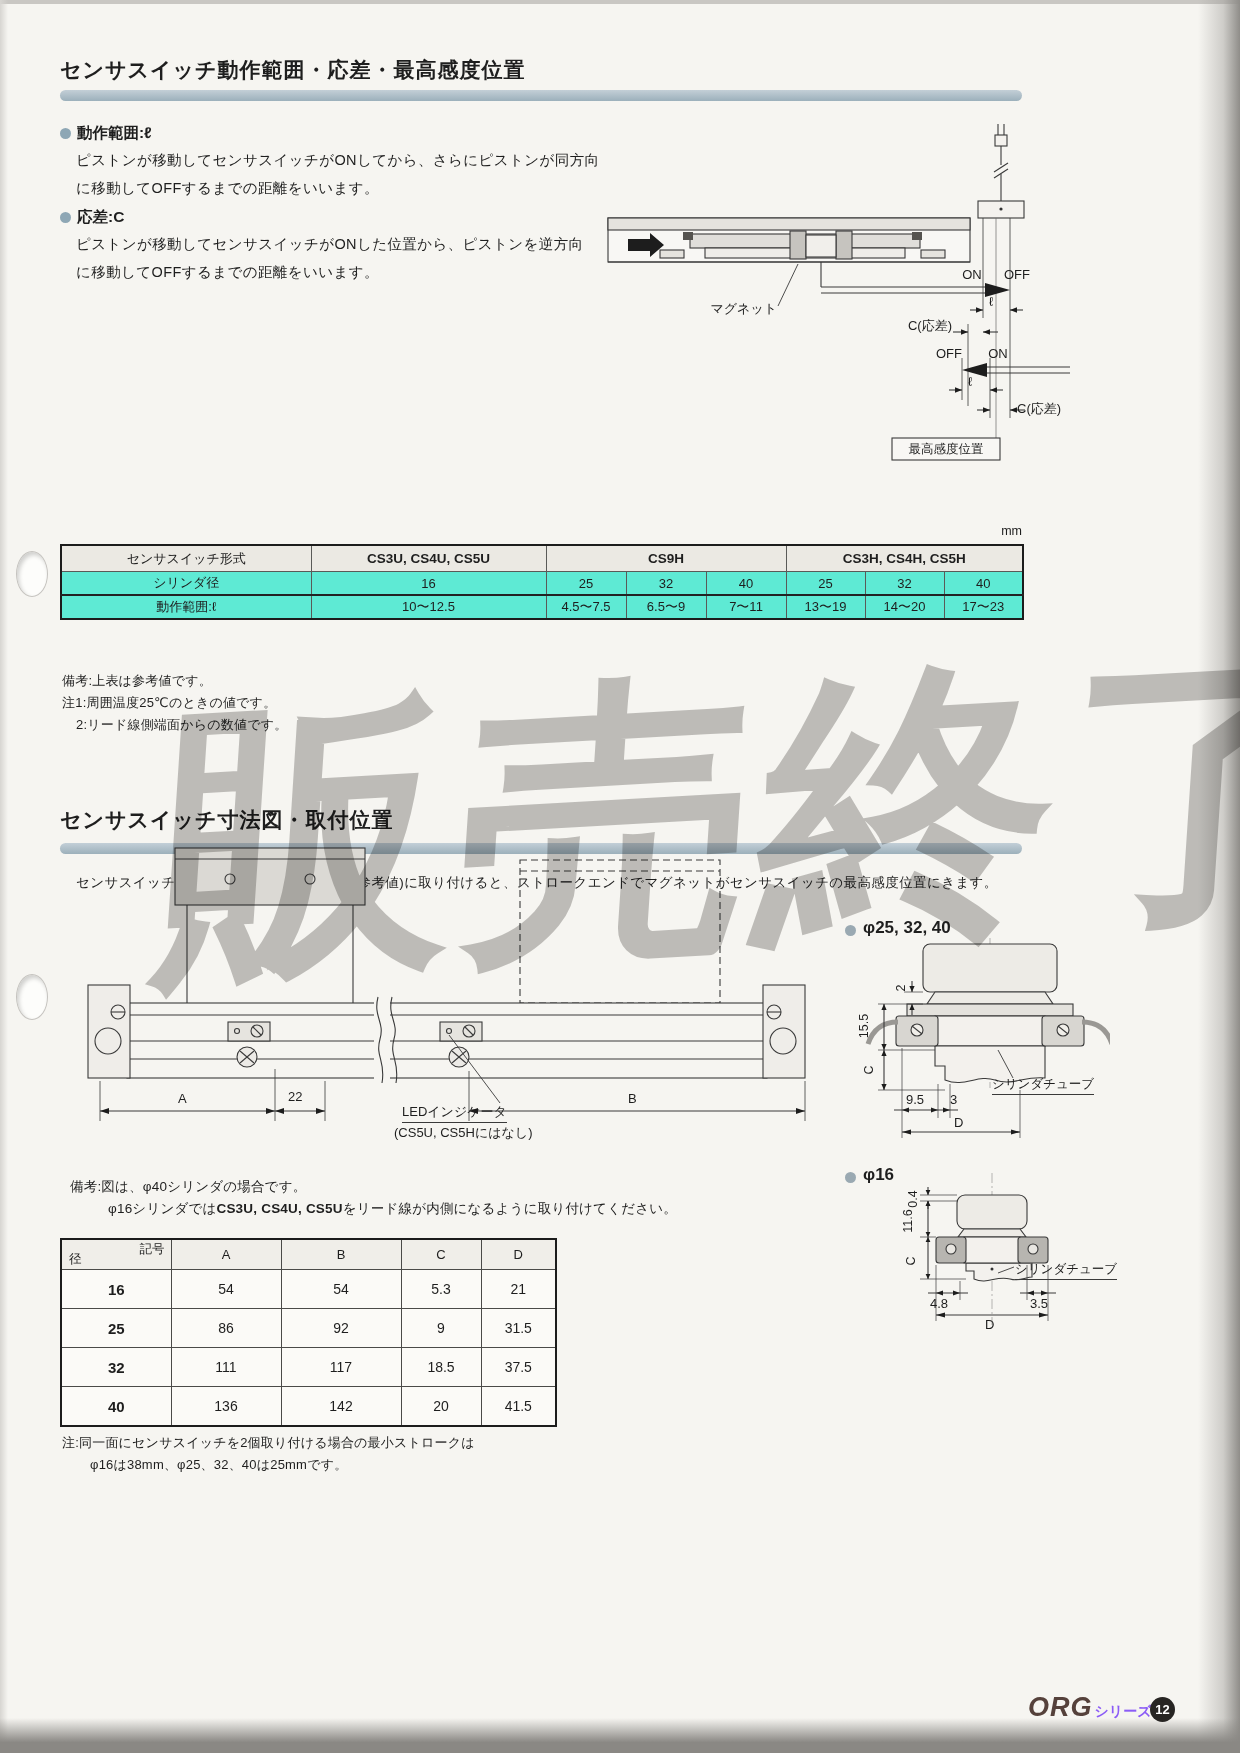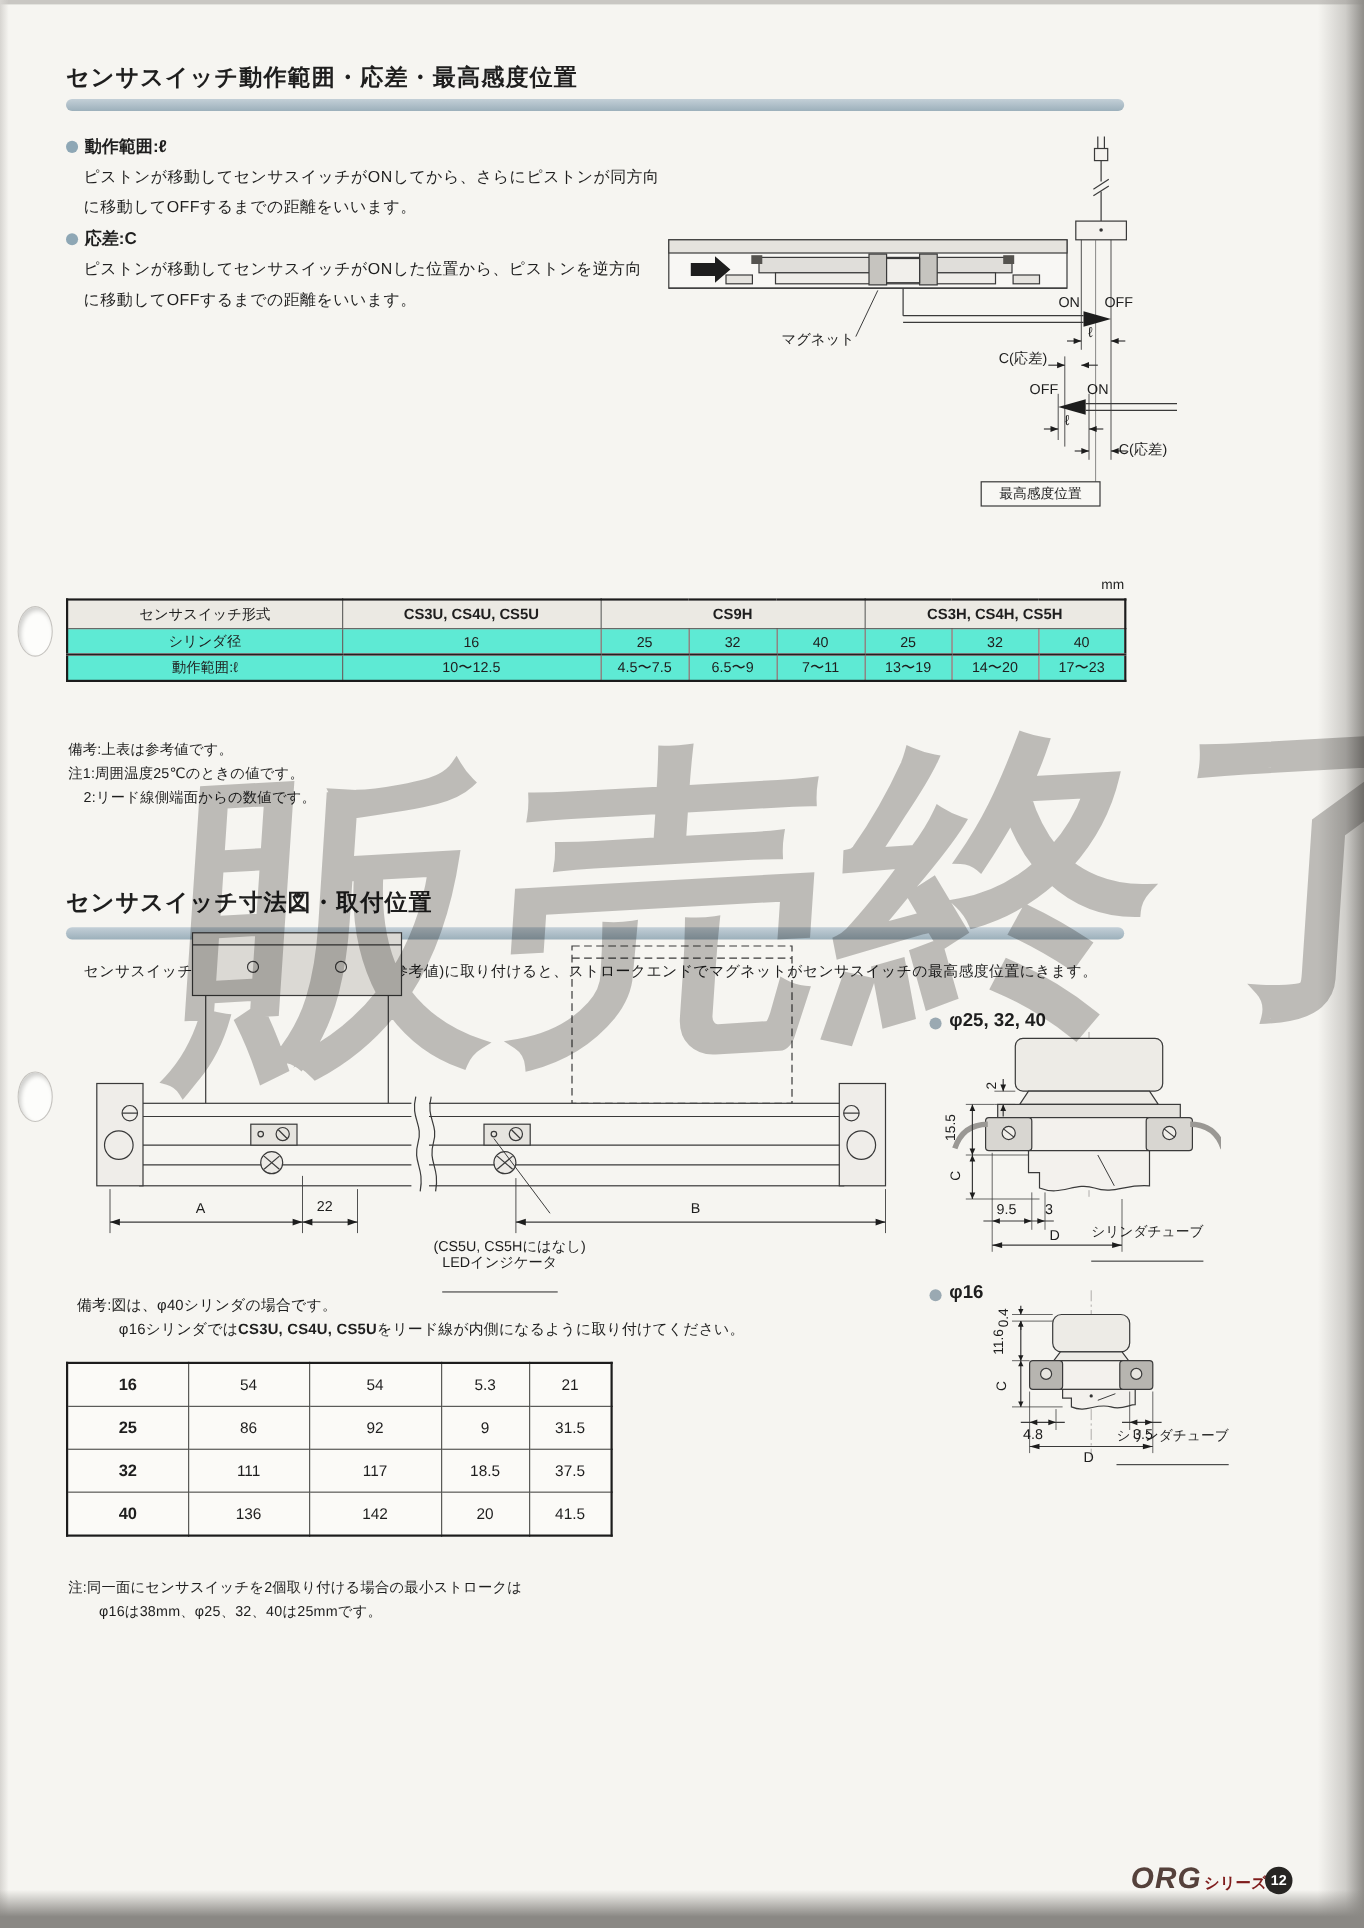--- a/index.html
+++ b/index.html
@@ -36,34 +36,34 @@
   .t2 td{border:1px solid #4a4a48;text-align:center;height:38px;padding:0;background:#fbfaf7;white-space:nowrap;}
   .t2 tr.hdr td{height:29px;background:#f0eee9;font-size:13px;}
   .t2 td.dia{font-weight:bold;font-size:15px;}
   .corner{position:relative;background:linear-gradient(to bottom right,rgba(0,0,0,0) calc(50% - 0.8px),#4a4a48 calc(50% - 0.8px),#4a4a48 calc(50% + 0.8px),rgba(0,0,0,0) calc(50% + 0.8px)) #f0eee9;}
   .corner .c-top{position:absolute;right:6px;top:1px;font-size:12.5px;}
   .corner .c-bot{position:absolute;left:7px;bottom:1px;font-size:12.5px;}
   
   .dlbl{font-size:13px;white-space:nowrap;}
   .vdim{display:inline-block;transform:rotate(-90deg);transform-origin:center;font-size:12.5px;white-space:nowrap;}
   .peak-box{width:108px;text-align:center;font-size:12.5px;}
-  .leader-label{border-bottom:1.2px solid #3a3a3a;padding-bottom:17px;margin-top:36px;}
+  .leader-label{border-bottom:1.2px solid #3a3a3a;padding-bottom:1px;}
   .phi-label{font-size:17px;font-weight:bold;white-space:nowrap;}
   
   .watermark{
     font-size:295px;font-weight:bold;line-height:1;white-space:nowrap;
     color:#8a8886;opacity:.5;letter-spacing:6px;
     transform:rotate(-3.2deg) skewX(-7deg);transform-origin:left top;
     mix-blend-mode:multiply;pointer-events:none;z-index:50;
     font-family:"DejaVu Sans","Liberation Sans",sans-serif;
   }
   
   .footer-wrap{display:flex;align-items:baseline;}
   .footer-org{font-size:27px;font-weight:bold;font-style:italic;color:#55413b;letter-spacing:1px;}
-  .footer-series{font-size:14px;font-weight:bold;color:#7f1d1d;margin-left:2px;}
+  .footer-series{font-size:14px;font-weight:bold;color:#8b5cf6;margin-left:2px;}
   .pagenum{width:25px;height:25px;border-radius:50%;background:#272523;color:#fff;font-size:13px;font-weight:bold;display:flex;align-items:center;justify-content:center;}
 </style>
 </head>
 <body>
 
 <div class="abs edge-top"></div>
 <div class="abs edge-left"></div>
 <div class="abs edge-right"></div>
 <div class="abs edge-bottom"></div>
 <div class="abs hole" style="left:16px;top:551px;"></div>
@@ -457,20 +457,30 @@
 
 <table class="t2 abs" style="left:60px;top:1238px;">
   <colgroup>
       <col style="width:110px">
       <col style="width:110px">
       <col style="width:120px">
       <col style="width:80px">
       <col style="width:75px">
     </colgroup>
   <tbody>
+      <tr class="hdr">
+    <td class="corner">
+      <span class="c-top">記号</span>
+      <span class="c-bot">径</span>
+    </td>
+    <td>A</td>
+    <td>B</td>
+    <td>C</td>
+    <td>D</td>
+  </tr>
   <tr>
     <td class="dia">16</td>
     <td>54</td>
     <td>54</td>
     <td>5.3</td>
     <td>21</td>
   </tr>
   <tr>
     <td class="dia">25</td>
     <td>86</td>

